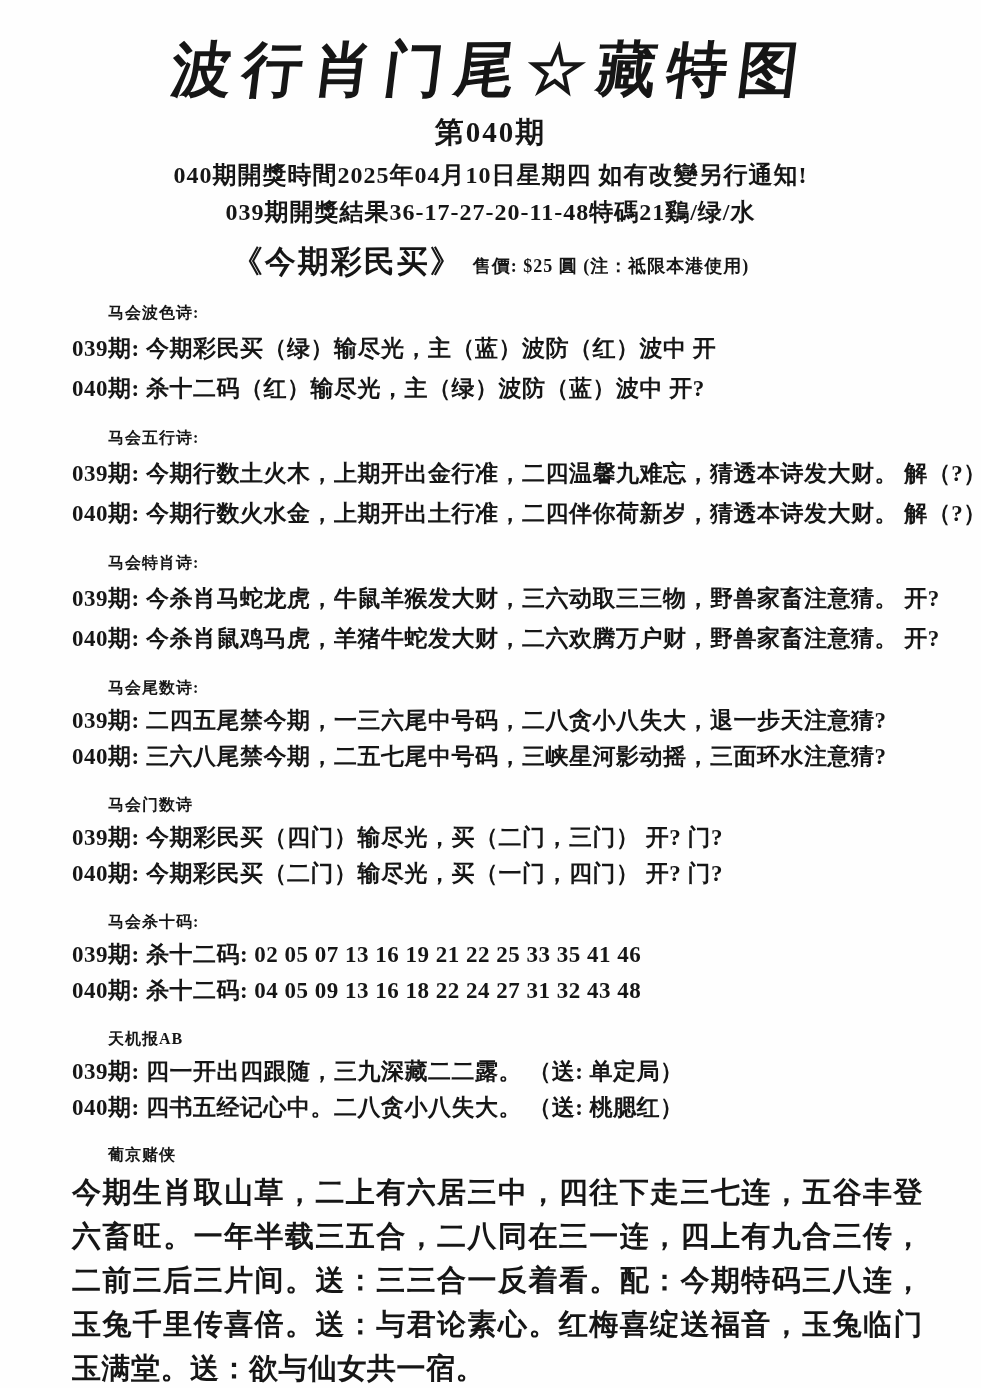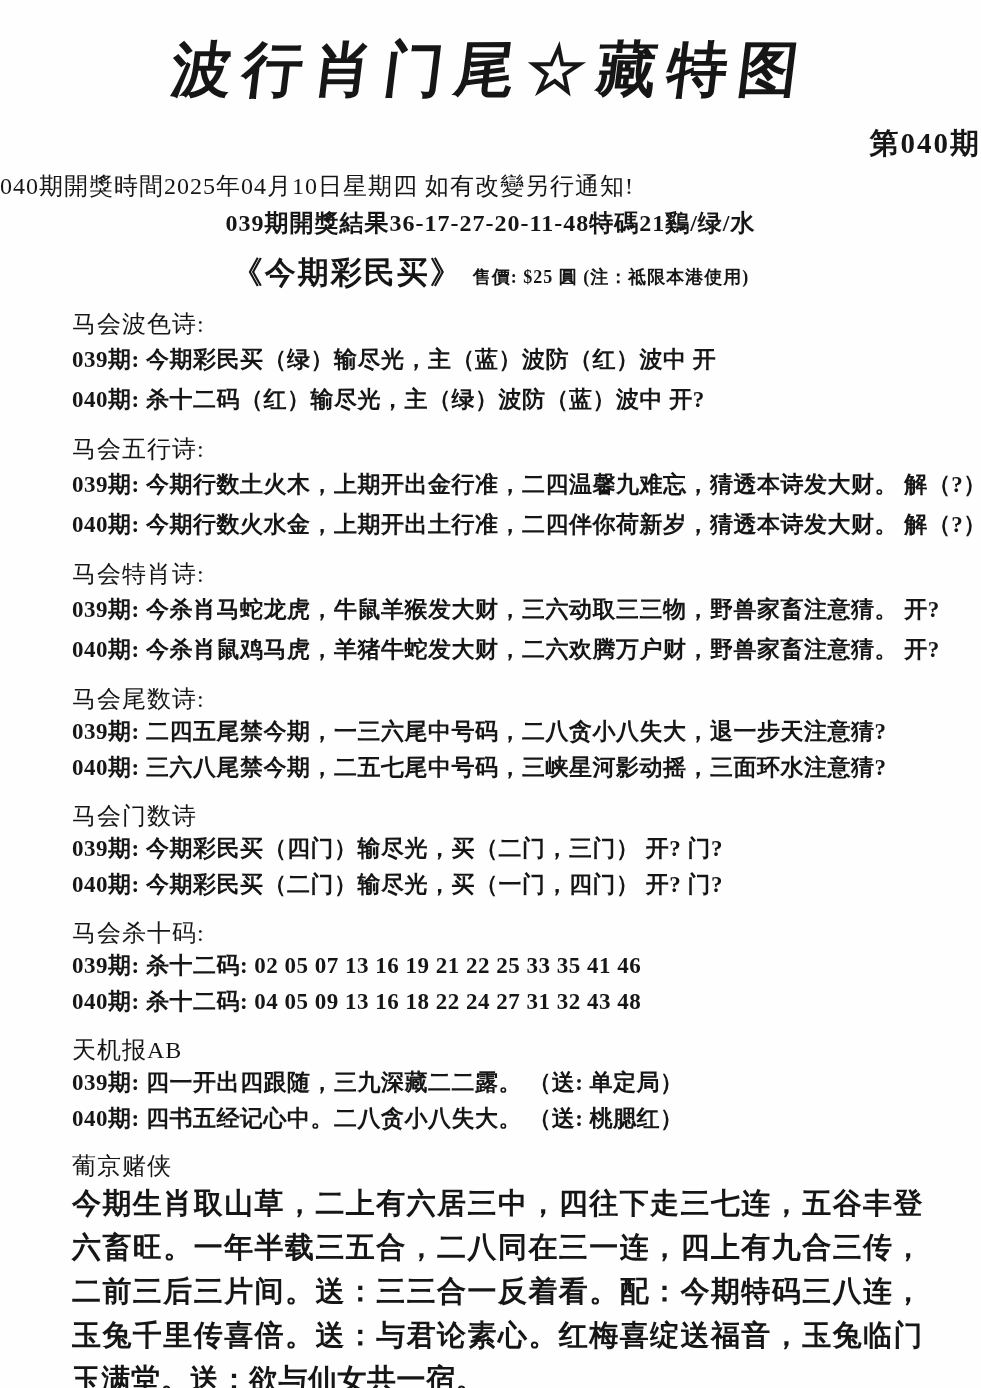--- a/index.html
+++ b/index.html
@@ -19,31 +19,31 @@
     margin-top: 26px;
     text-align: center;
     font-size: 60px;
     font-weight: 900;
     letter-spacing: 0.18em;
     line-height: 88px;
     transform: skewX(-7deg);
     white-space: nowrap;
   }
   .issue {
-    text-align: right;
+    text-align: center;
     font-size: 29px;
     font-weight: 700;
     line-height: 32px;
-    margin-top: 13px;
+    margin-top: 2px;
     letter-spacing: 2px;
   }
   .notice-line {
-    text-align: left;
+    text-align: center;
     font-size: 24px;
-    font-weight: 400;
+    font-weight: 700;
     margin-top: 11px;
     letter-spacing: 1px;
   }
   .result-line {
     text-align: center;
     font-size: 24px;
     font-weight: 700;
     margin-top: 5px;
     letter-spacing: 1px;
   }
@@ -60,24 +60,25 @@
   .price-note {
     font-size: 18px;
     font-weight: 700;
     margin-left: 10px;
     letter-spacing: 1px;
   }
   
   .content { padding: 0 58px 0 72px; }
   .section { margin-top: 15px; }
   .section-heading {
-    font-size: 24px;
-    font-weight: 400;
+    font-size: 16px;
+    font-weight: 700;
     line-height: 30px;
     letter-spacing: 1px;
+    margin-left: 36px;
   }
   .section-line {
     font-size: 23px;
     font-weight: 700;
     line-height: 36px;
     letter-spacing: 0.5px;
     white-space: nowrap;
   }
   .section.loose .section-line { line-height: 38px; margin-top: 2px; }
   .para-section { margin-top: 14px; }

